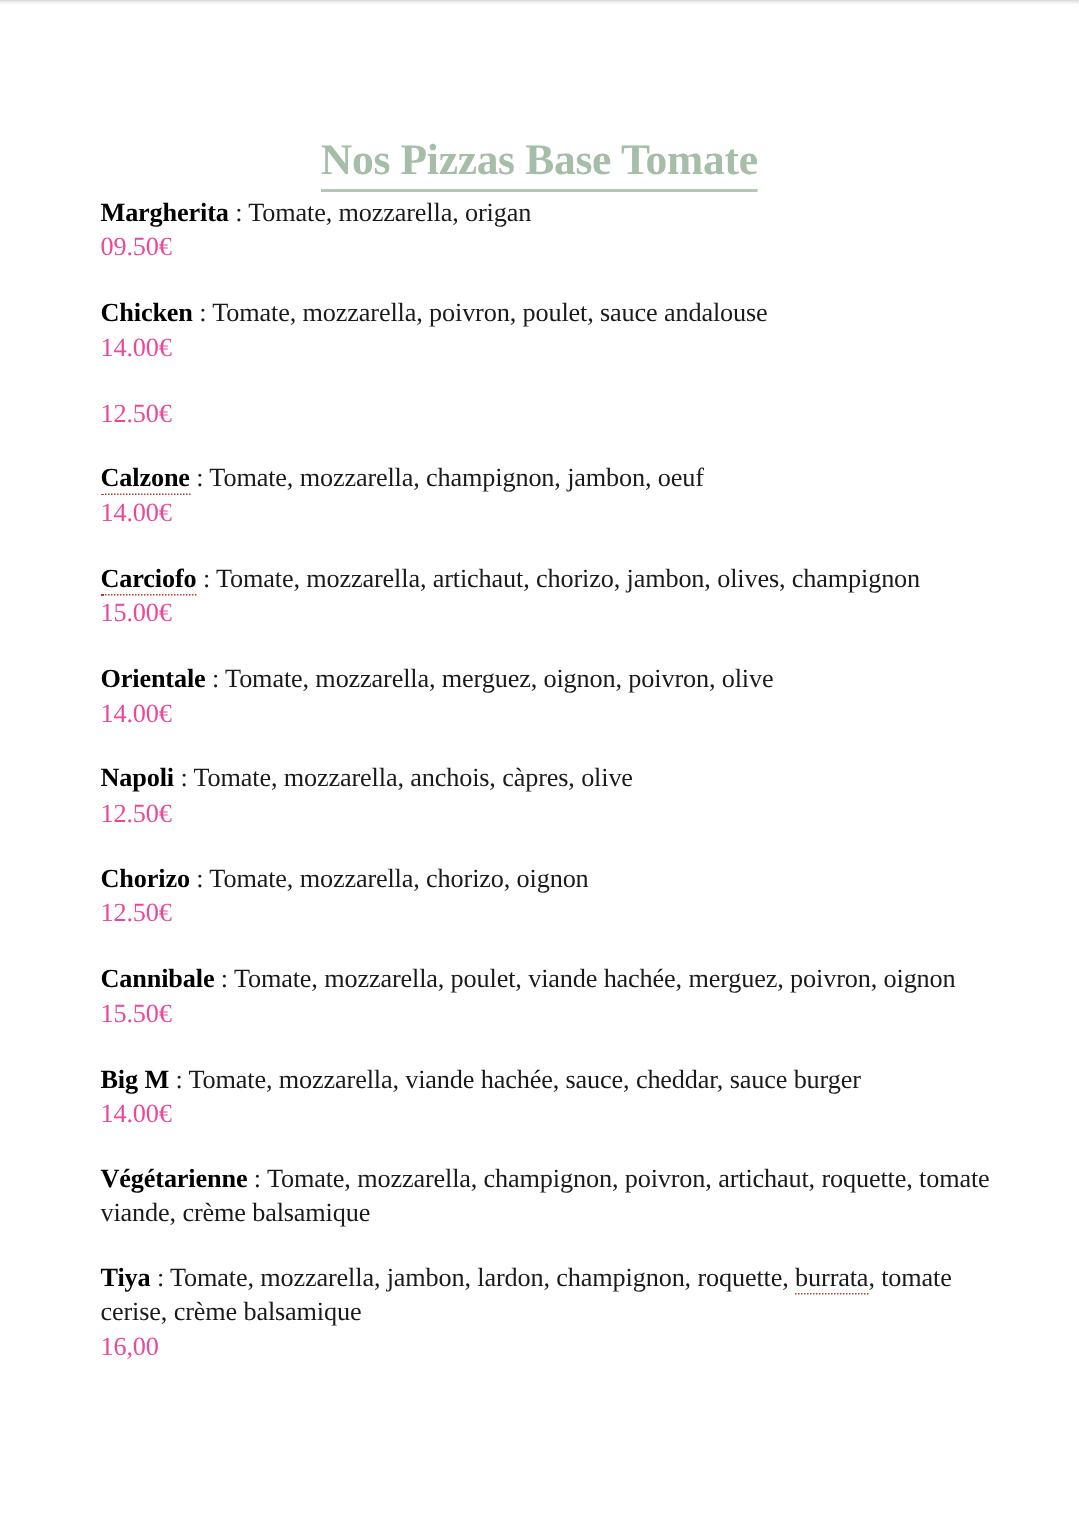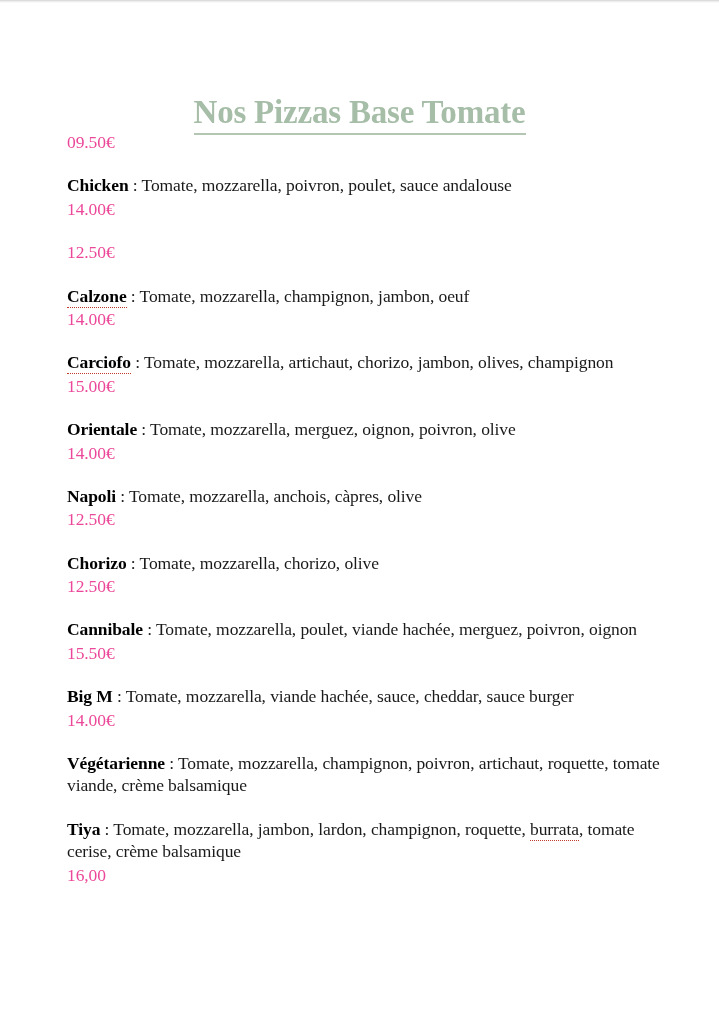--- a/index.html
+++ b/index.html
@@ -32,21 +32,21 @@
     width: 719px;
     height: 1024px;
     background: #ffffff;
   }
   .menu-title {
     position: absolute;
     top: 74px;
     left: 0;
     width: 719px;
     text-align: center;
-    font-size: 33px;
+    font-size: 29px;
     font-weight: bold;
     color: #a6bda7;
     letter-spacing: -0.2px;
     line-height: 1;
   }
   .menu-title .title-text {
     border-bottom: 2px solid #b3c7b3;
     padding-bottom: 3px;
   }
   .menu-list {
@@ -91,20 +91,23 @@
 <div class="page">
   <div class="page-edge-top"></div>
 
   <h1 class="menu-title">
     <span class="title-text">Nos Pizzas Base Tomate</span>
   </h1>
 
   <div class="menu-list">
 
     <div class="menu-item">
+      <div class="item-desc">
+        <span class="item-name">Margherita</span><span> : </span><span>Tomate, mozzarella, origan</span>
+      </div>
       <div class="item-price">09.50€</div>
     </div>
 
     <div class="menu-item">
       <div class="item-desc">
         <span class="item-name">Chicken</span><span> : </span><span>Tomate, mozzarella, poivron, poulet, sauce andalouse</span>
       </div>
       <div class="item-price">14.00€</div>
     </div>
 
@@ -135,21 +138,21 @@
 
     <div class="menu-item">
       <div class="item-desc">
         <span class="item-name">Napoli</span><span> : </span><span>Tomate, mozzarella, anchois, càpres, olive</span>
       </div>
       <div class="item-price">12.50€</div>
     </div>
 
     <div class="menu-item">
       <div class="item-desc">
-        <span class="item-name">Chorizo</span><span> : </span><span>Tomate, mozzarella, chorizo, olive</span>
+        <span class="item-name">Chorizo</span><span> : </span><span>Tomate, mozzarella, chorizo, oignon</span>
       </div>
       <div class="item-price">12.50€</div>
     </div>
 
     <div class="menu-item">
       <div class="item-desc">
         <span class="item-name">Cannibale</span><span> : </span><span>Tomate, mozzarella, poulet, viande hachée, merguez, poivron, oignon</span>
       </div>
       <div class="item-price">15.50€</div>
     </div>

